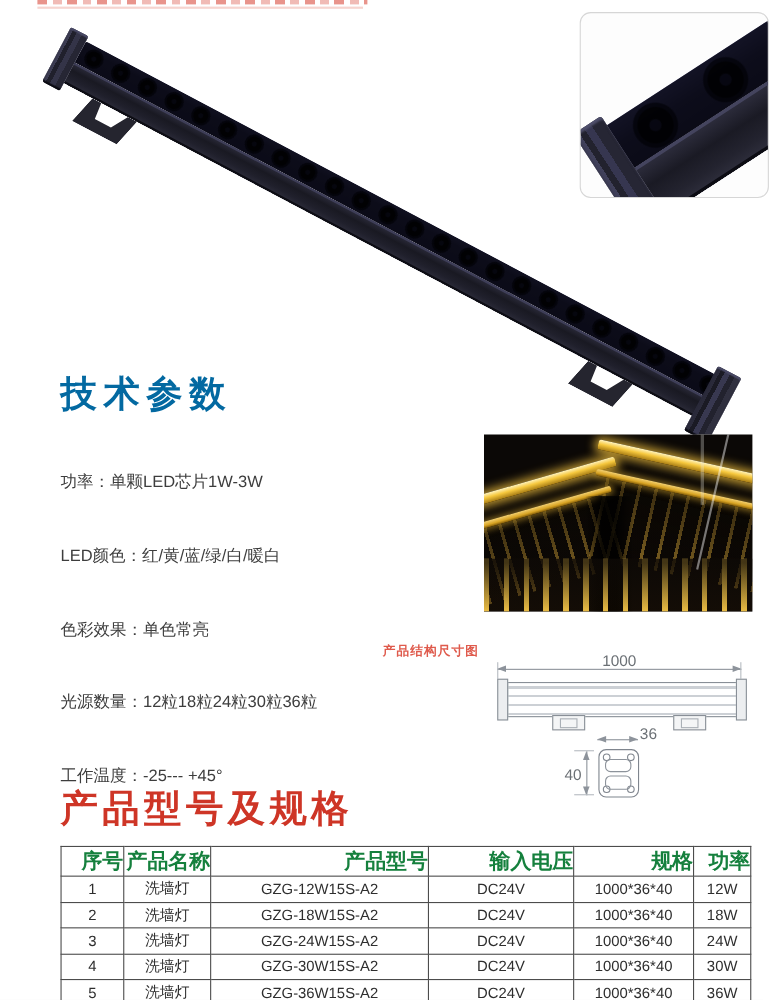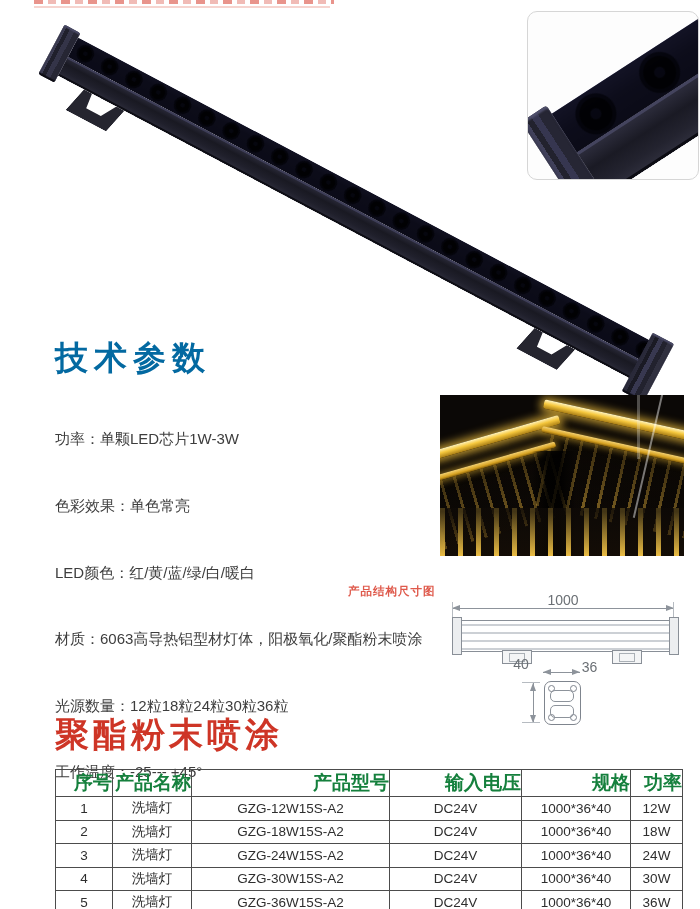--- a/index.html
+++ b/index.html
@@ -147,23 +147,22 @@
     <div class="inset-rot">
       <div class="inset-top"></div>
       <div class="inset-front"></div>
       <div class="inset-cap"></div>
     </div>
   </div>
 
   <h2 class="tech-heading">技术参数</h2>
   <div class="spec-list">
     <div>功率：单颗LED芯片1W-3W</div>
+    <div>LED颜色：红/黄/蓝/绿/白/暖白</div>
     <div>色彩效果：单色常亮</div>
-    <div>LED颜色：红/黄/蓝/绿/白/暖白</div>
-    <div>材质：6063高导热铝型材灯体，阳极氧化/聚酯粉末喷涂</div>
     <div>光源数量：12粒18粒24粒30粒36粒</div>
     <div>工作温度：-25--- +45°</div>
     
     
     
     
     
   </div>
 
   <div class="building">
@@ -187,35 +186,35 @@
   <div class="ext" style="left:673px;top:602px;width:1px;height:16px;"></div>
 
   <div class="sv-bar"></div>
   <div class="sv-cap" style="left:452px;"></div>
   <div class="sv-cap" style="left:669px;"></div>
   <div class="sv-br" style="left:502px;"></div>
   <div class="sv-br" style="left:612px;"></div>
 
   <div class="dim-text" style="left:572px;top:659px;width:35px;">36</div>
   <div class="dimline" style="left:543px;top:672px;width:37px;"></div>
-  <div class="dim-text" style="left:512px;top:656px;width:18px;">40</div>
+  <div class="dim-text" style="left:512px;top:696px;width:18px;">40</div>
   <div class="dimline-v" style="left:533px;top:683px;height:40px;"></div>
   <div class="ext" style="left:522px;top:682px;width:18px;height:1px;"></div>
   <div class="ext" style="left:522px;top:722px;width:18px;height:1px;"></div>
 
   <div class="cs-body">
     <div class="cs-hole" style="left:3px;top:3px;"></div>
     <div class="cs-hole" style="right:3px;top:3px;"></div>
     <div class="cs-hole" style="left:3px;bottom:3px;"></div>
     <div class="cs-hole" style="right:3px;bottom:3px;"></div>
     <div class="cs-slot" style="top:8px;height:10px;"></div>
     <div class="cs-slot" style="top:23px;height:11px;"></div>
   </div>
 
-  <h2 class="models-heading">聚酯粉末喷涂</h2>
+  <h2 class="models-heading">产品型号及规格</h2>
 
   <table class="spec-table">
     <colgroup>
       <col style="width:57px">
         <col style="width:79px">
         <col style="width:198px">
       <col style="width:132px">
         <col style="width:109px">
         <col style="width:52px">
     </colgroup>

